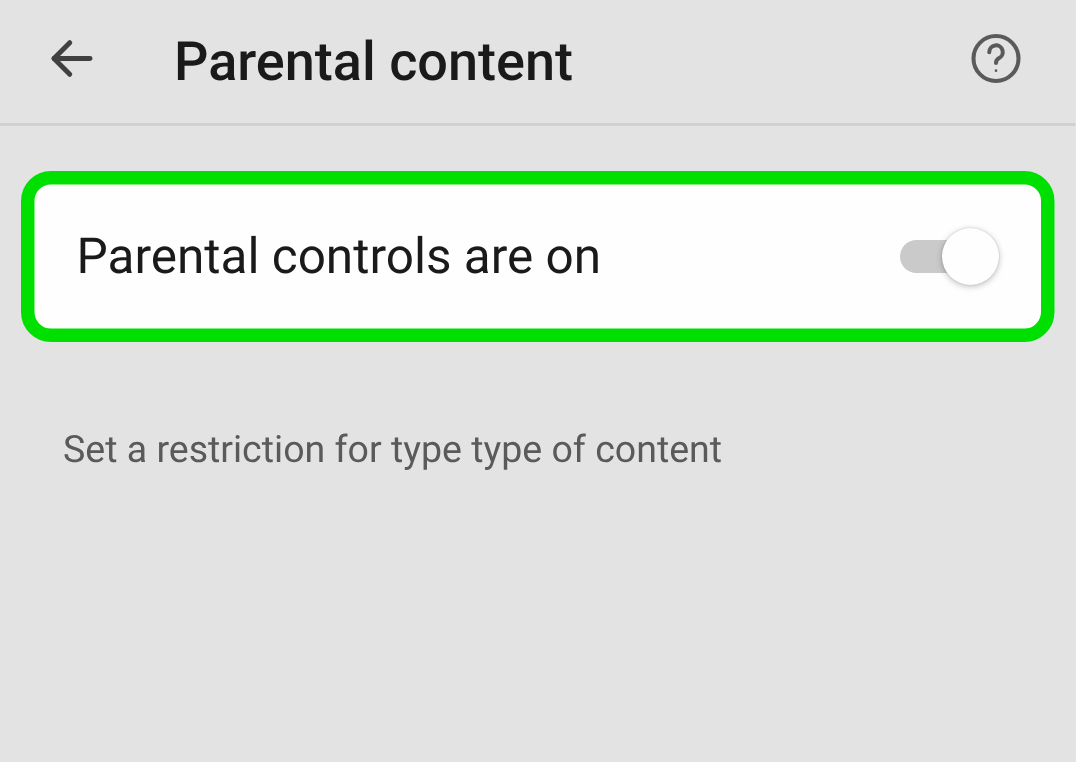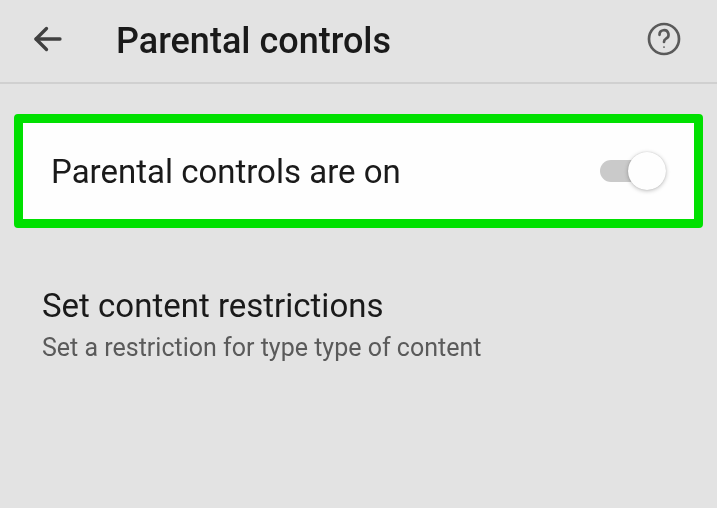--- a/index.html
+++ b/index.html
@@ -43,21 +43,21 @@
     .help-button svg {
       width: 36px;
       height: 36px;
     }
     .content {
       padding-top: 30px;
     }
     .highlight-box {
       margin: 0 14px;
       border: 9px solid #00e000;
-      border-radius: 4px;
+      border-radius: 20px;
       background: #fefefe;
       padding: 28px 28px;
       display: flex;
       align-items: center;
       justify-content: space-between;
     }
     .toggle-label {
       font-size: 33px;
       color: #1a1a1a;
     }
@@ -102,36 +102,35 @@
 </head>
 <body>
 
 <div class="header">
   <div class="back-button">
     <svg viewBox="0 0 24 24" fill="none" stroke="#404040" stroke-width="2.2" stroke-linecap="round" stroke-linejoin="round">
       <line x1="20" y1="12" x2="4" y2="12"></line>
       <polyline points="11,5 4,12 11,19"></polyline>
     </svg>
   </div>
-  <div class="title">Parental controls</div>
+  <div class="title">Parental content</div>
   <div class="help-button">
     <svg viewBox="0 0 24 24" fill="none" stroke="#5a5a5a" stroke-width="1.8">
       <circle cx="12" cy="12" r="10"></circle>
       <path d="M9 9.2 a3 3 0 1 1 4.2 2.7 c-0.9 0.5 -1.2 1.1 -1.2 2.1" stroke-linecap="round"></path>
       <circle cx="12" cy="17.4" r="0.6" fill="#5a5a5a" stroke="none"></circle>
     </svg>
   </div>
 </div>
 
 <div class="content">
   <div class="highlight-box">
     <div class="toggle-label">Parental controls are on</div>
     <div class="toggle">
       <div class="toggle-track"></div>
       <div class="toggle-thumb"></div>
     </div>
   </div>
 
   <div class="section">
-    <div class="section-title">Set content restrictions</div>
     <div class="section-subtitle">Set a restriction for type type of content</div>
   </div>
 </div>
 
 </body></html>

